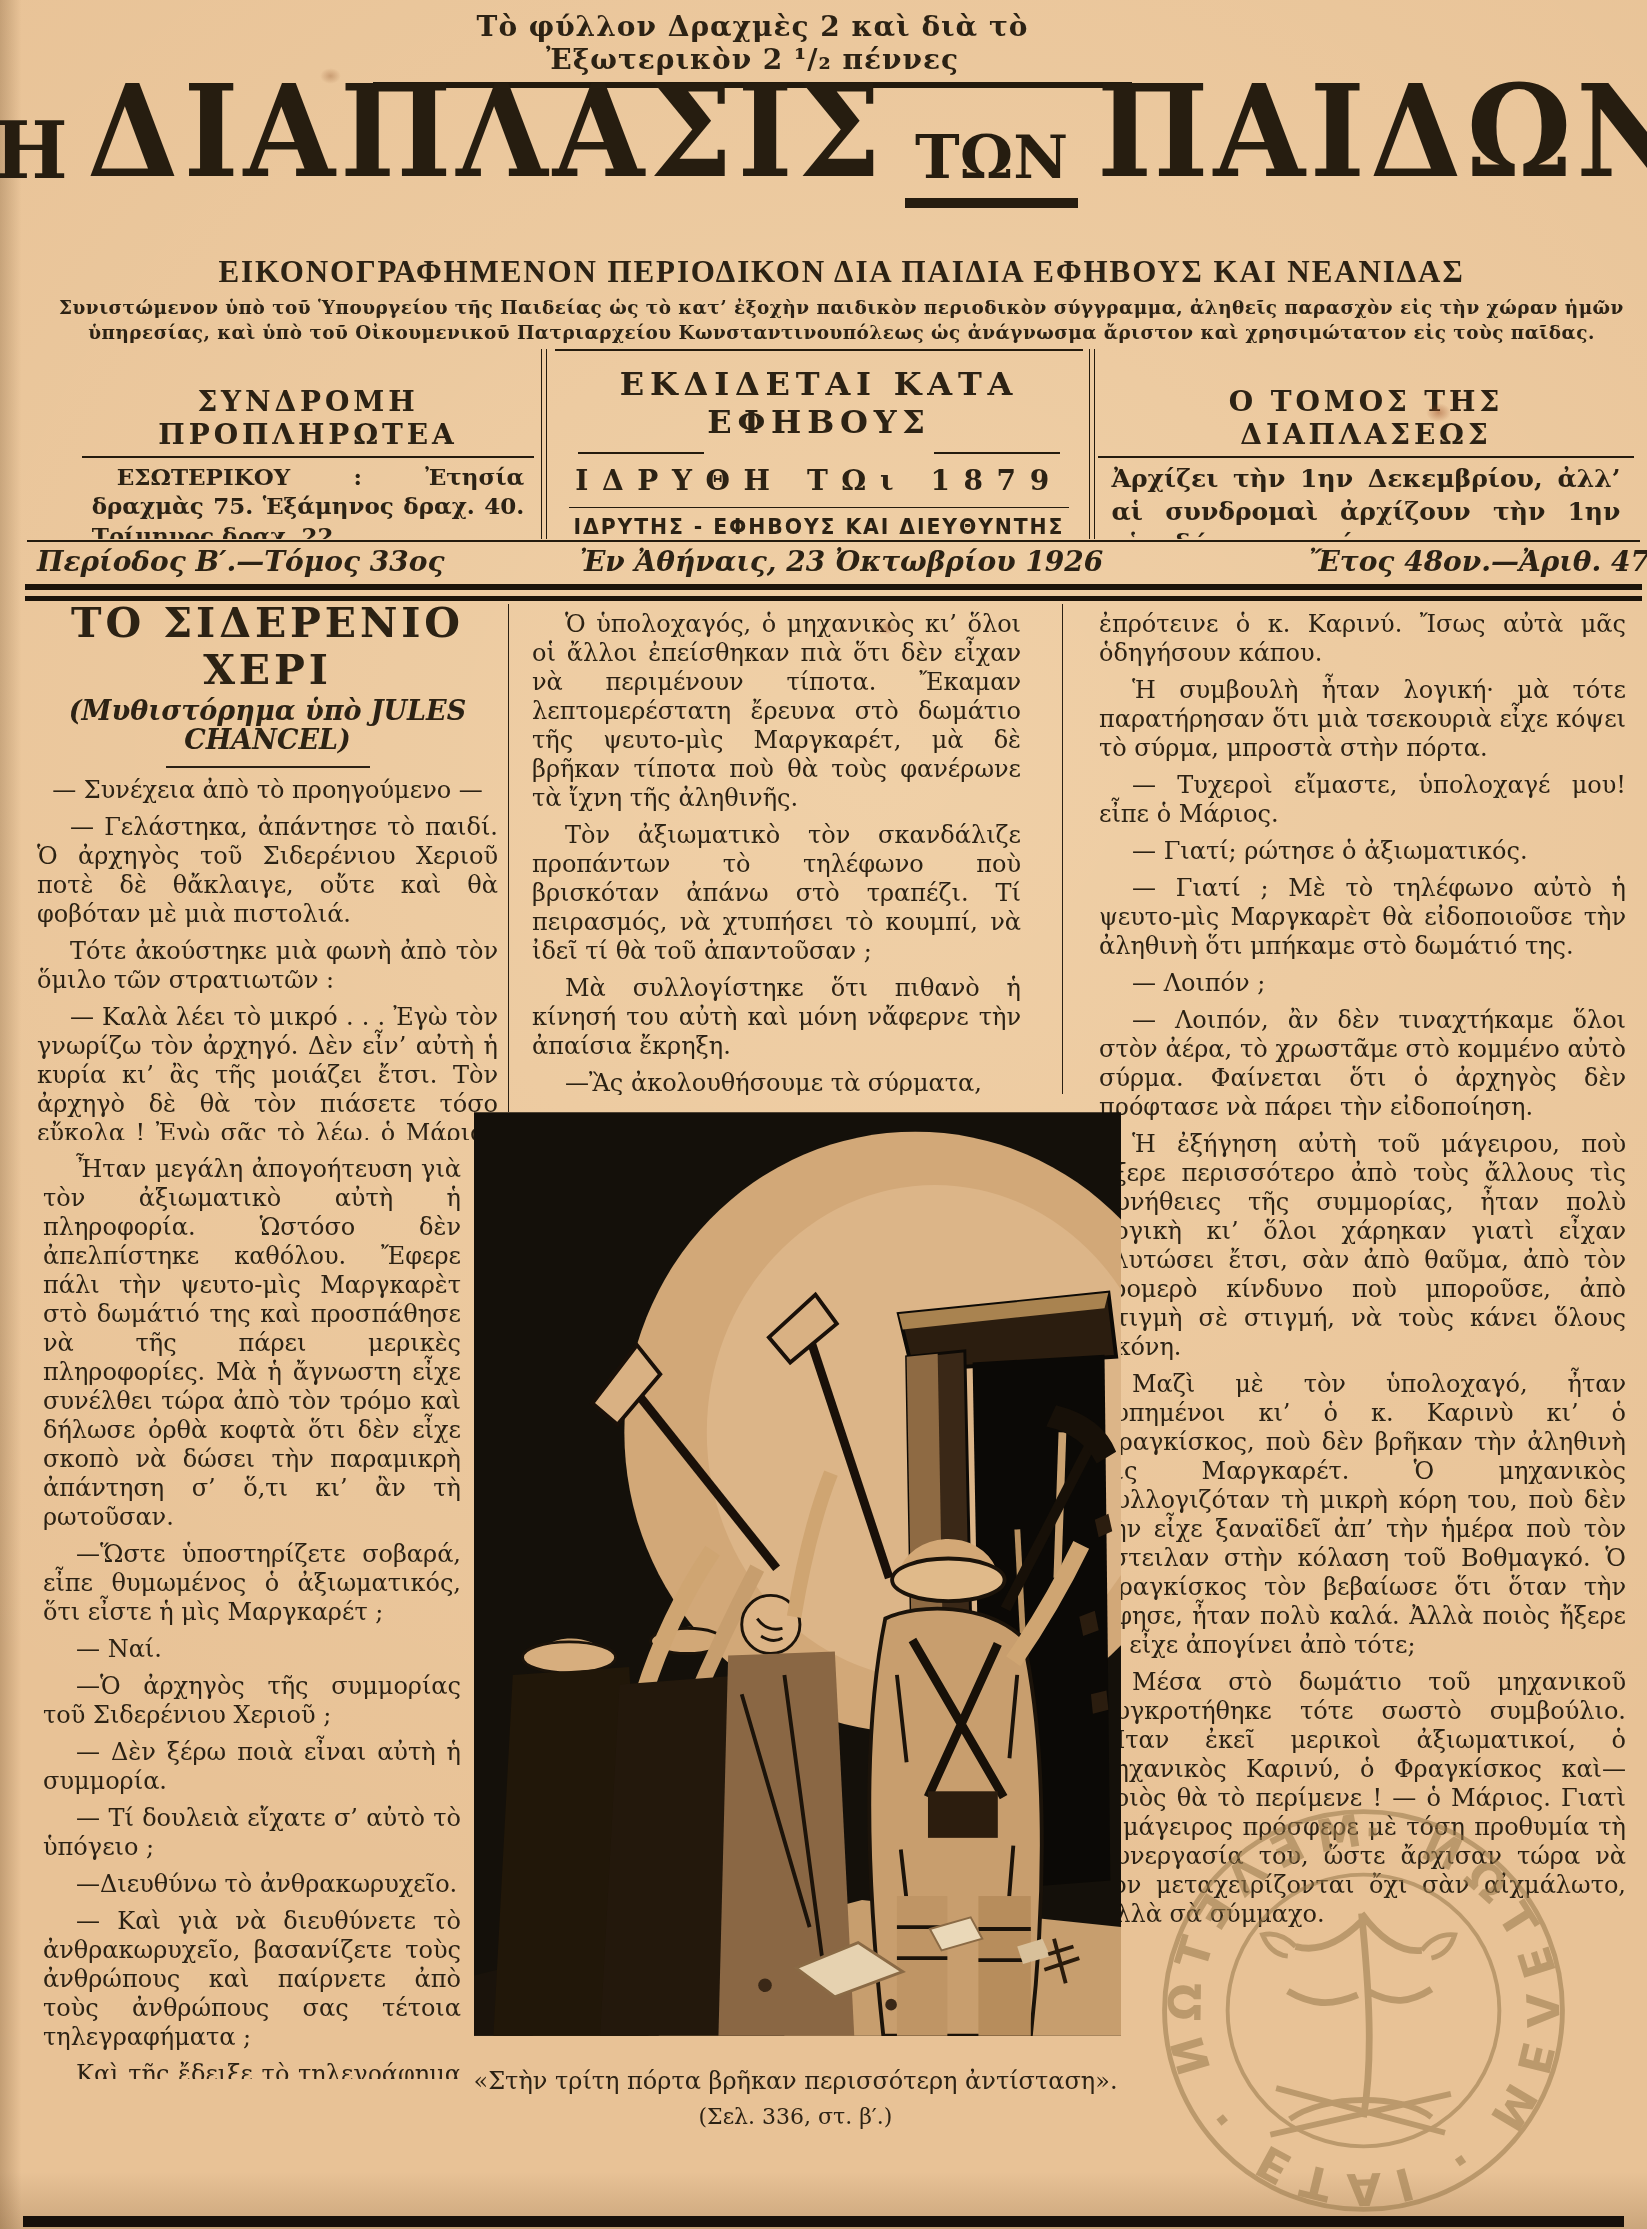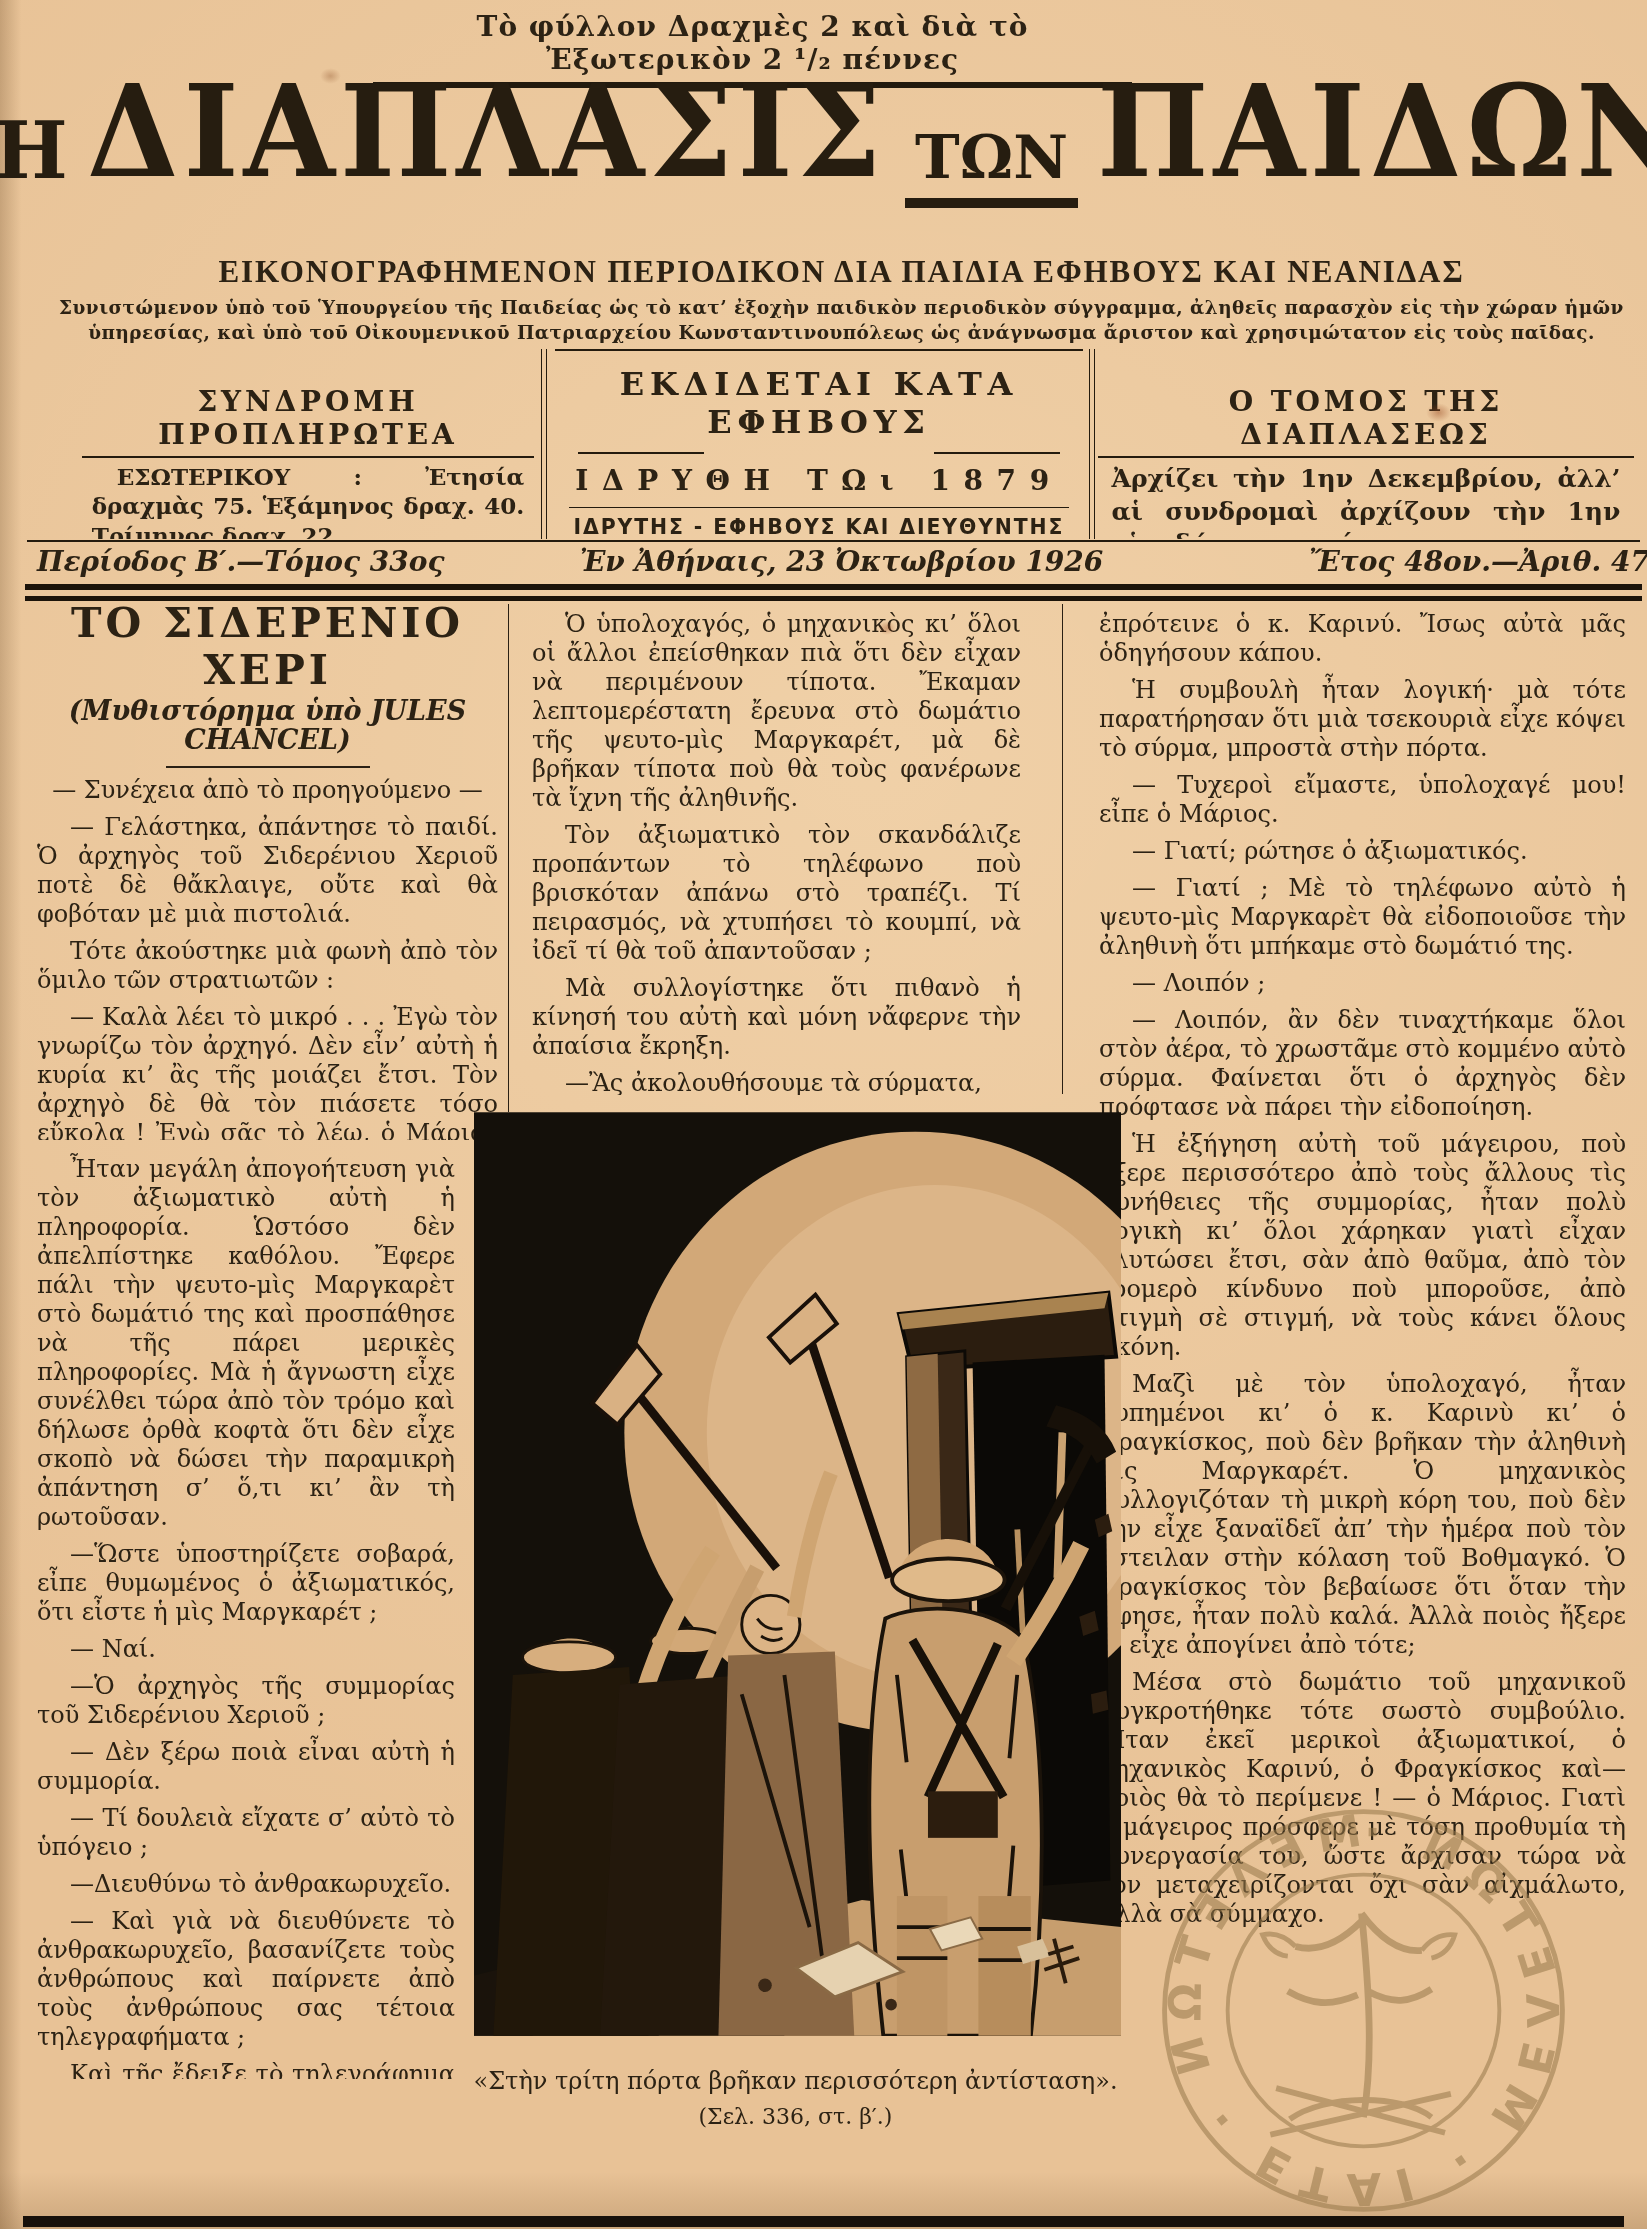--- a/index.html
+++ b/index.html
@@ -50,21 +50,21 @@
   .b-right .body{font-size:25px;font-weight:bold;text-align:justify;margin:5.8px 13.6px 0;line-height:1.3;}
   
   .dateline{top:545px;font-style:italic;font-weight:bold;font-size:28px;}
   .dl-left{left:37px;} .dl-center{left:0;width:100%;text-align:center;} .dl-right{right:33px;}
   .thickrule{left:25px;top:584px;width:1617px;height:5.8px;border-top:6.8px solid #1c140a;border-bottom:5.8px solid #1c140a;}
   
   .coldiv{width:0;border-left:1.9px solid #2a2014;}
   .cd1{left:508px;top:604px;height:508px;} .cd2{left:1062px;top:604px;height:490px;}
   .col{overflow:hidden;font-size:24px;line-height:29px;}
   .col1top{left:29px;top:600px;width:477px;height:540px;}
-  .col1bottom{left:29px;top:1147px;width:434px;height:932px;}
+  .col1bottom{left:35px;top:1147px;width:434px;height:932px;}
   .col2{left:524px;top:602px;width:505px;height:493px;}
   .col3{left:1091px;top:602px;width:543px;height:1601px;}
   .headline{text-align:center;font-size:41px;font-weight:bold;letter-spacing:3.9px;margin:0;line-height:1.15;}
   .byline{text-align:center;font-size:27px;font-weight:bold;font-style:italic;margin:1.9px 0 0;}
   .titlerule{width:204px;border-top:2.9px solid #2a2014;margin:11.6px auto 7.8px;}
   .continuation{text-align:center;margin:1.9px 0 3.9px;}
   .para{margin:8px;text-indent:33px;text-align:justify;}
   .noindent-first .para:first-child{text-indent:0;}
   
   .illus{left:474px;top:1112px;width:647px;height:924px;}

